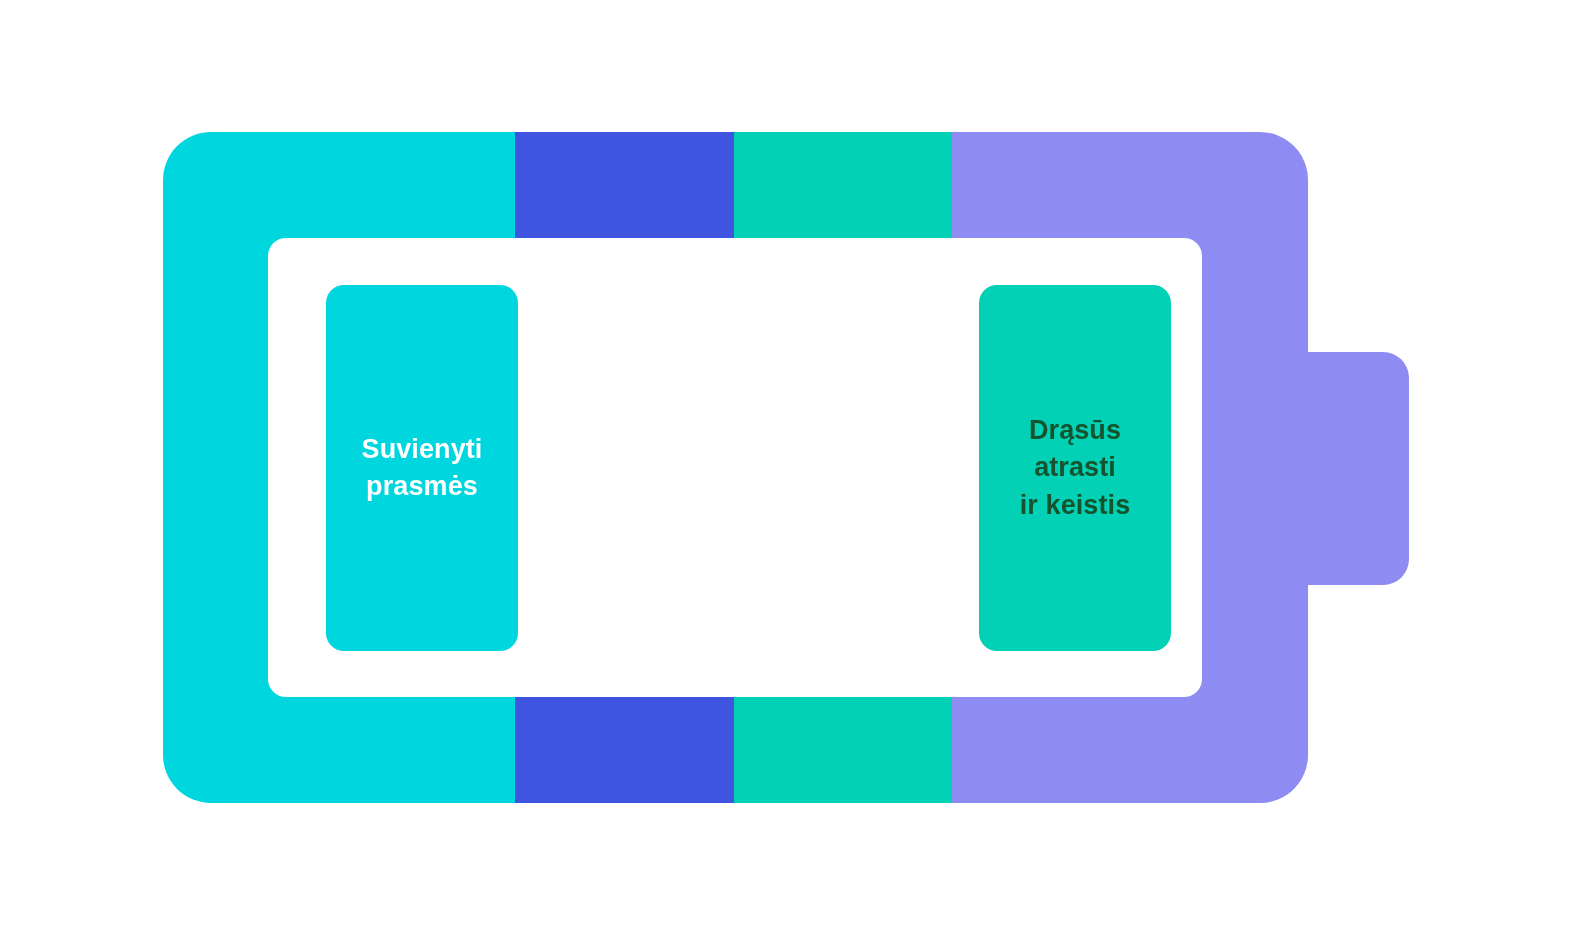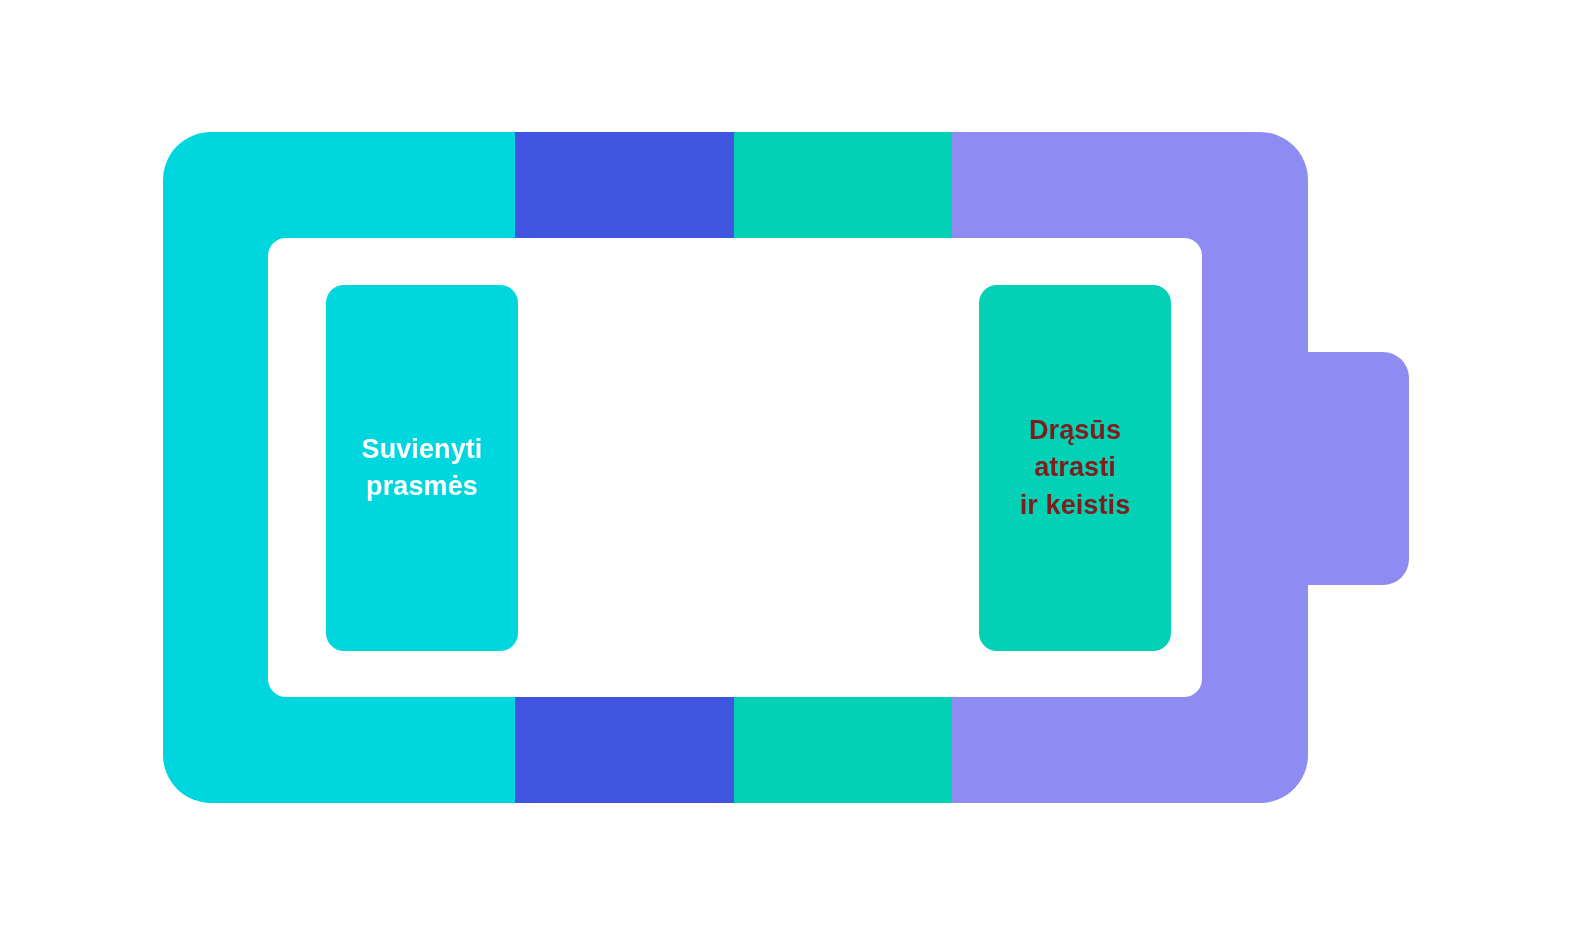--- a/index.html
+++ b/index.html
@@ -103,18 +103,18 @@
   </div>
 
   <div class="inner-frame" style="background: rgb(255, 255, 255);"></div>
 
   <div class="cells">
     <div class="cell" style="background: rgb(0, 214, 222);">
       <span class="cell-label" style="color: rgb(255, 255, 255);">Suvienyti
 prasmės</span>
     </div>
     <div class="cell" style="background: rgb(3, 209, 181);">
-      <span class="cell-label" style="color: #7f1d1d;">Drąsūs atrasti
+      <span class="cell-label" style="color: #14532d;">Drąsūs atrasti
 ir keistis</span>
     </div>
   </div>
 
 </div>
 
 </body></html>

